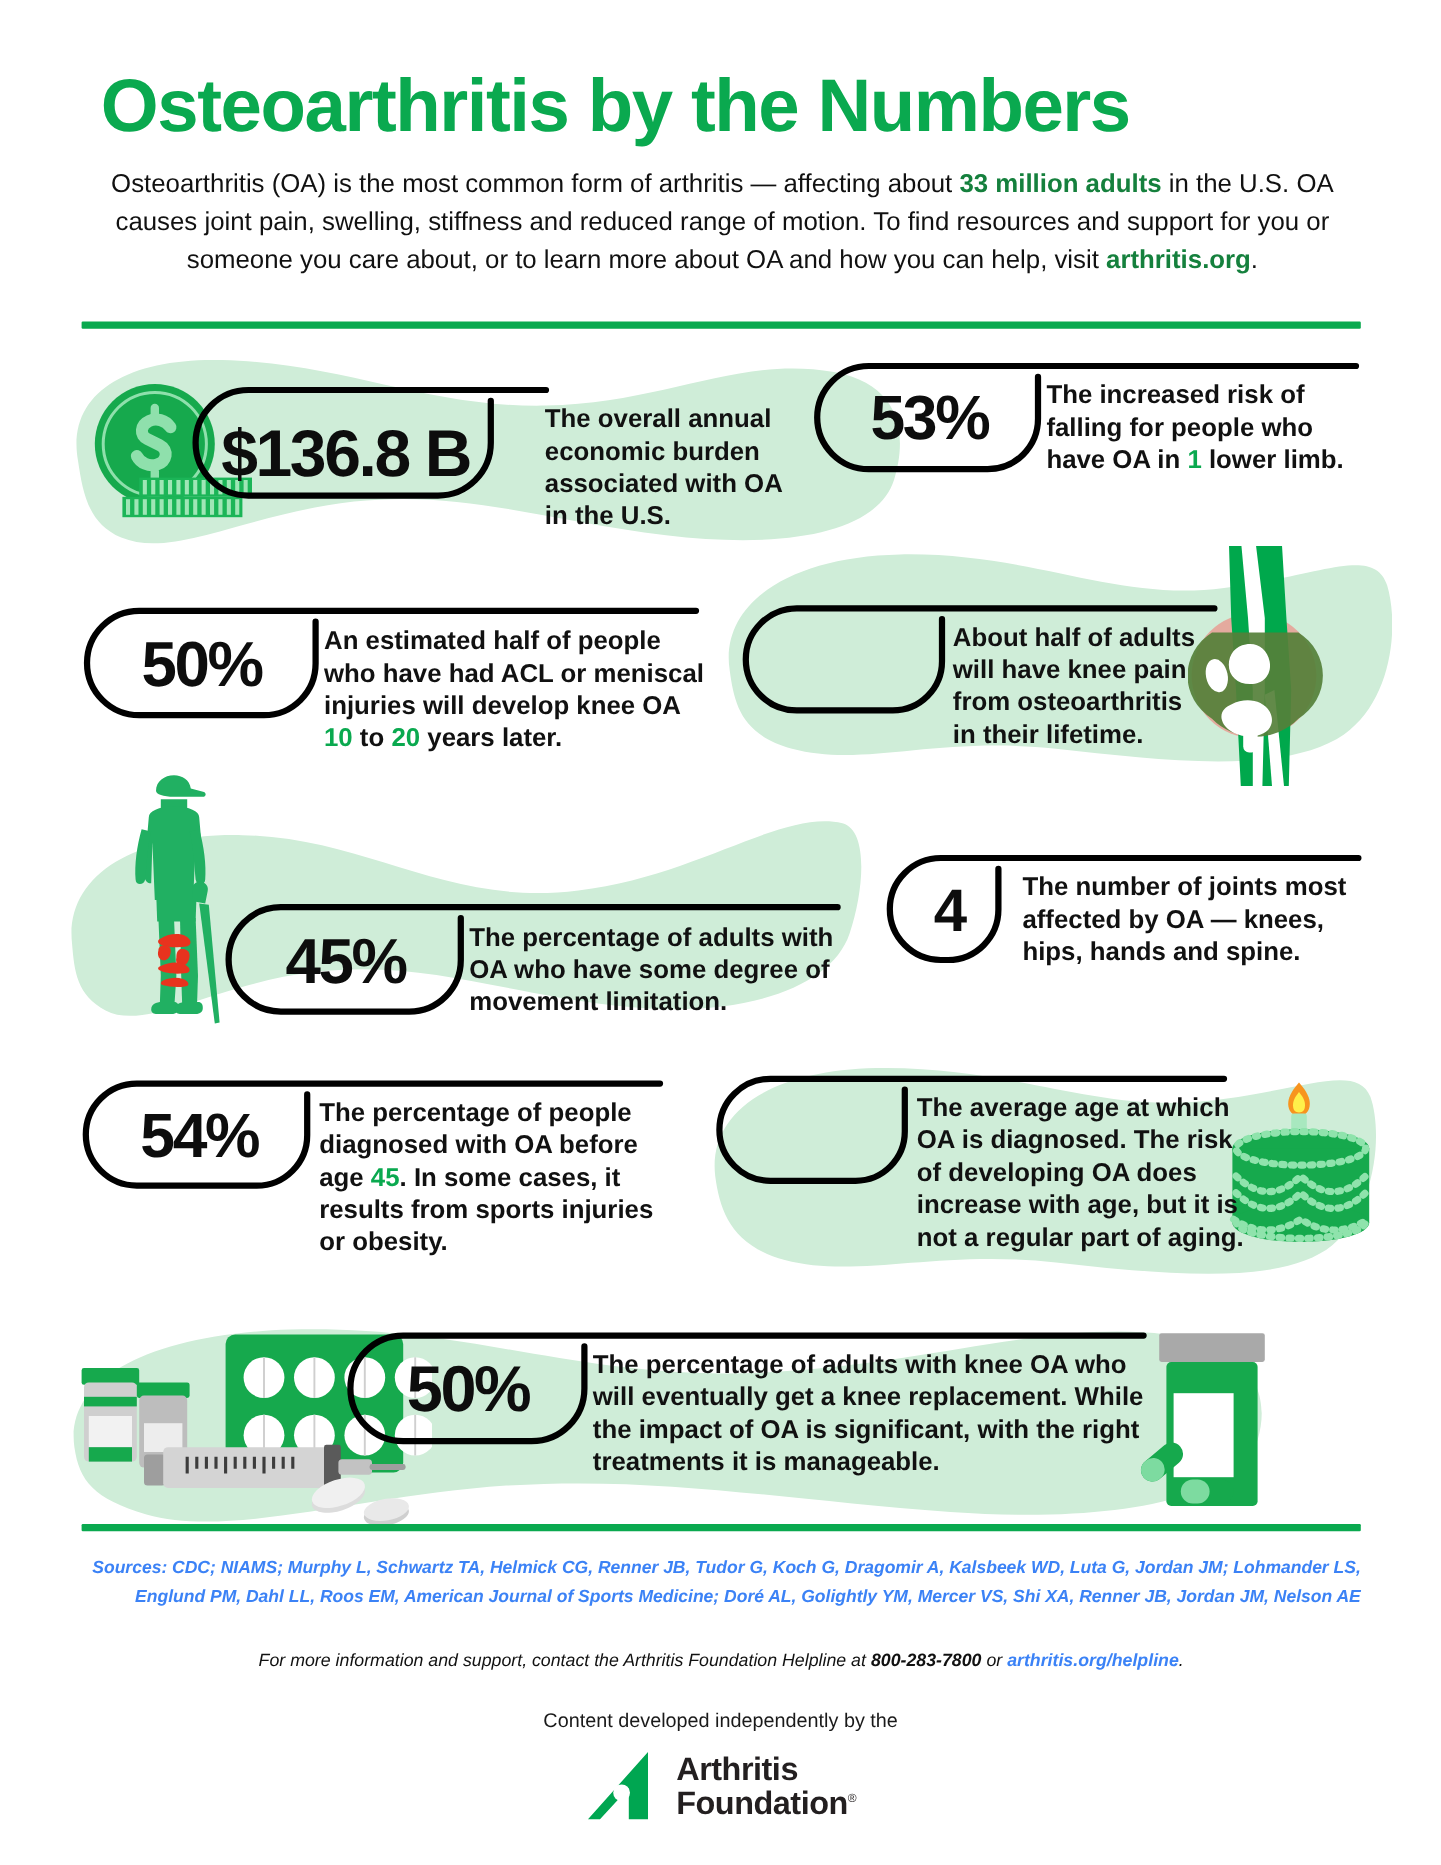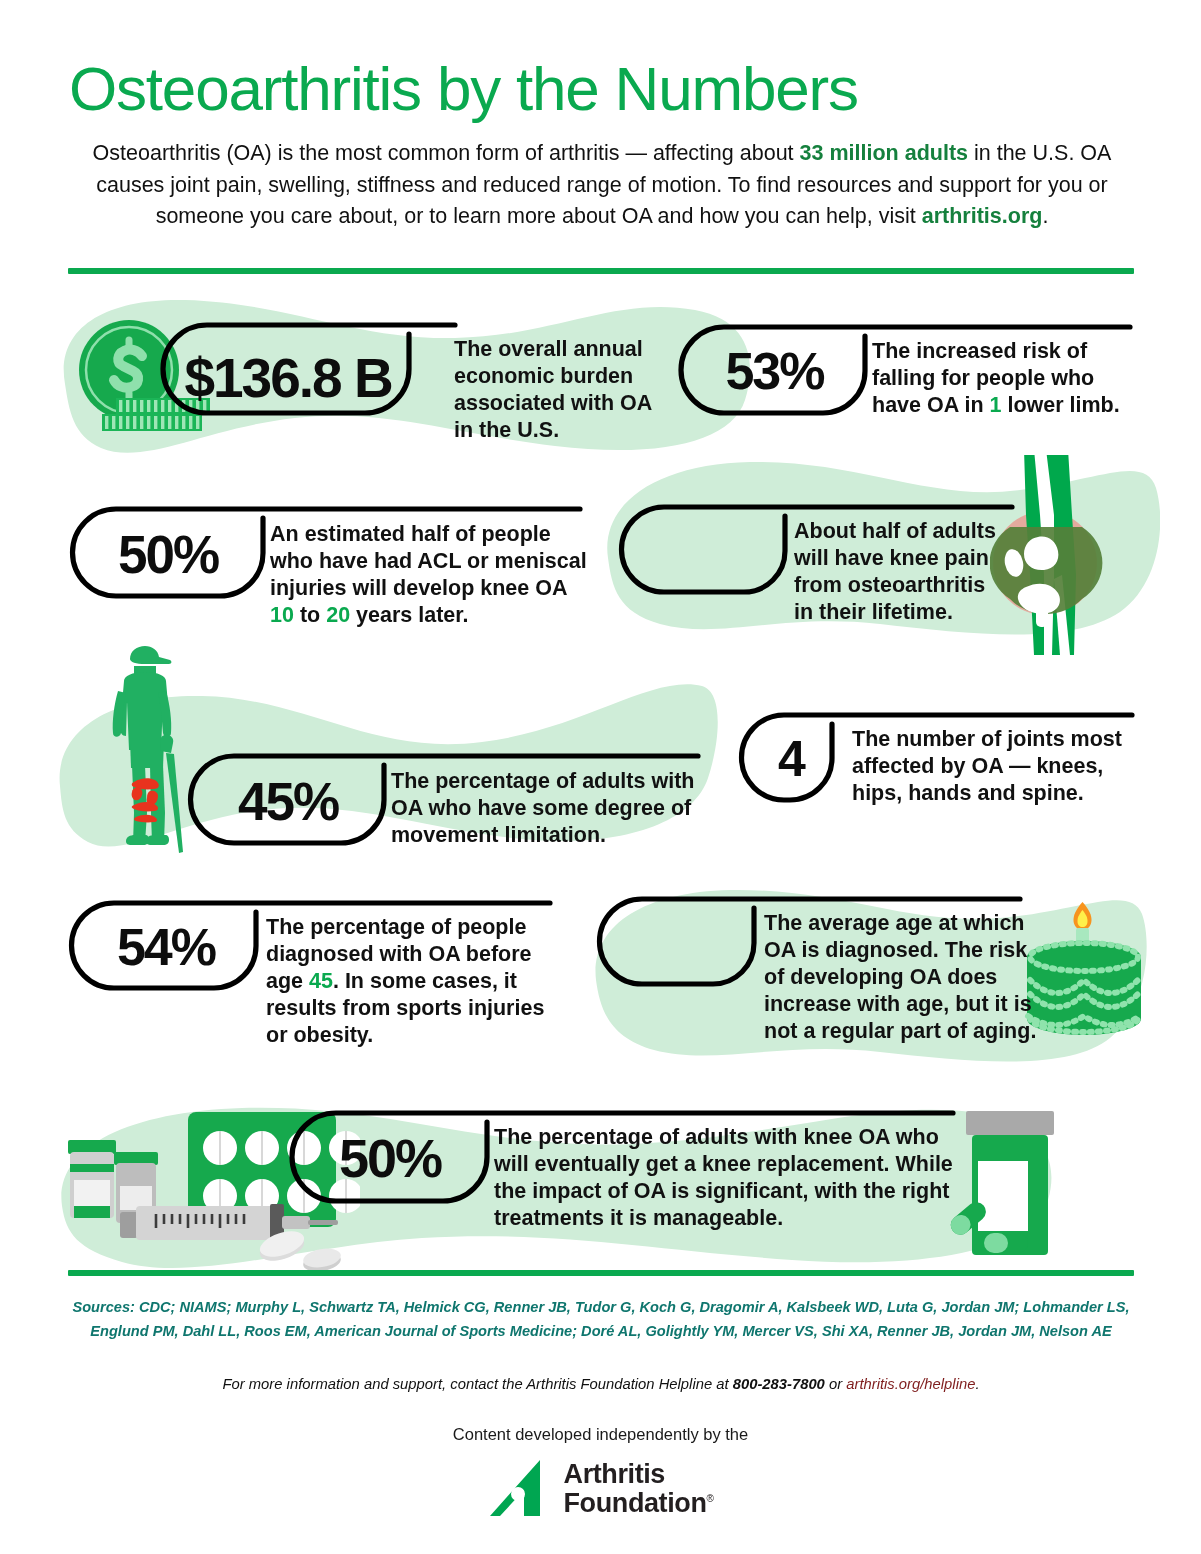--- a/index.html
+++ b/index.html
@@ -9,22 +9,22 @@
     color:#0d0d0d;
   }
   .page{position:absolute;inset:0;}
 
   
   .blob{position:absolute;background:#cfedd8;z-index:0;}
 
   
   .header{position:absolute;left:68px;top:58px;width:1068px;z-index:5;}
   .title{
-    font-weight:normal;color:#0aa94f;font-size:62px;line-height:1.0;
-    letter-spacing:-1.2px;margin:0 0 18px 1px;white-space:nowrap;
+    font-weight:bold;color:#0aa94f;font-size:62px;line-height:1.0;
+    letter-spacing:-1.2px;margin:0 0 18px 16px;white-space:nowrap;
   }
   .intro{
     font-size:21.5px;line-height:1.47;color:#111;font-weight:500;
     text-align:center;margin:0;
   }
   .intro .g{color:#15803d;font-weight:bold;}
   .rule{position:absolute;background:#0aa94f;height:6px;border-radius:1px;z-index:6;}
 
   
   .stat{position:absolute;z-index:6;}
@@ -37,28 +37,28 @@
   .desc{
     position:absolute;font-weight:bold;font-size:21.5px;line-height:1.255;
     color:#111;
   }
   .desc .g{color:#0aa94f;}
 
   
   .sources{
     position:absolute;left:68px;top:1296px;width:1066px;z-index:6;
     font-style:italic;font-weight:bold;font-size:14.6px;line-height:1.62;
-    text-align:center;color:#0f766e;
+    text-align:right;color:#3b82f6;
   }
   .helpline{
     position:absolute;left:68px;top:1376px;width:1066px;z-index:6;
     font-style:italic;font-size:14.8px;text-align:center;color:#111;
   }
   .helpline b{font-weight:bold;}
-  .helpline .g{color:#7f1d1d;font-weight:normal;}
+  .helpline .g{color:#3b82f6;font-weight:bold;}
   .credit{
     position:absolute;left:0;top:1425px;width:1201px;text-align:center;
     font-size:16.5px;color:#1a1a1a;z-index:6;
   }
   .logo{
     position:absolute;left:0;top:1458px;width:1201px;z-index:6;
     display:flex;align-items:center;justify-content:center;gap:14px;
   }
   .logomark{position:relative;width:62px;height:62px;}
   .logotext{
@@ -277,21 +277,21 @@
   <div class="stat" style="left:160px;top:322px;width:500px;height:130px;">
     <svg class="pillsvg" width="300" height="100" viewBox="0 0 300 100">
       <path d="M295 3 H47 A44 44 0 0 0 47 91 H205 A44 44 0 0 0 249 47 V12" fill="none" stroke="#000" stroke-width="5.2" stroke-linecap="round"></path>
     </svg>
     <div class="bignum" style="left:10px;top:16px;width:236px;height:80px;font-size:55px;">$136.8 B</div>
     <div class="desc" style="left:294px;top:14px;width:205px;">
       <span><span>The overall annual economic burden associated with OA in the U.S.</span></span>
     </div>
   </div>
 
-  <div class="stat" style="left:680px;top:324px;width:460px;height:120px;">
+  <div class="stat" style="left:680px;top:302px;width:460px;height:120px;">
     <svg class="pillsvg" width="250" height="100" viewBox="0 0 250 100">
       <path d="M450 3 H44 A42 42 0 0 0 44 89 H143 A42 42 0 0 0 185 47 V12" fill="none" stroke="#000" stroke-width="5.2" stroke-linecap="round"></path>
     </svg>
     <div class="bignum" style="left:12px;top:9px;width:165px;height:76px;font-size:52px;">53%</div>
     <div class="desc" style="left:192px;top:14px;width:270px;">
       <span><span>The increased risk of falling for people who have OA in </span><span class="g">1</span><span> lower limb.</span></span>
     </div>
   </div>
 
   <div class="stat" style="left:70px;top:506px;width:530px;height:135px;">

